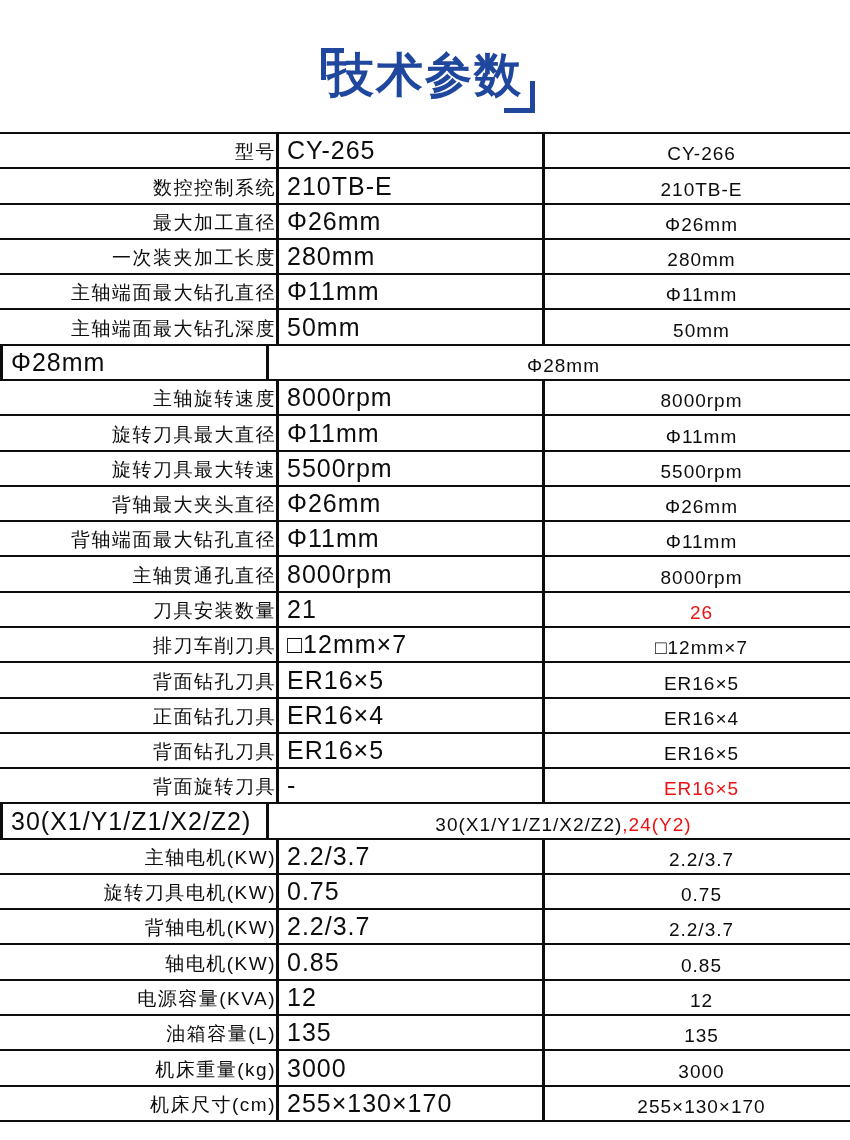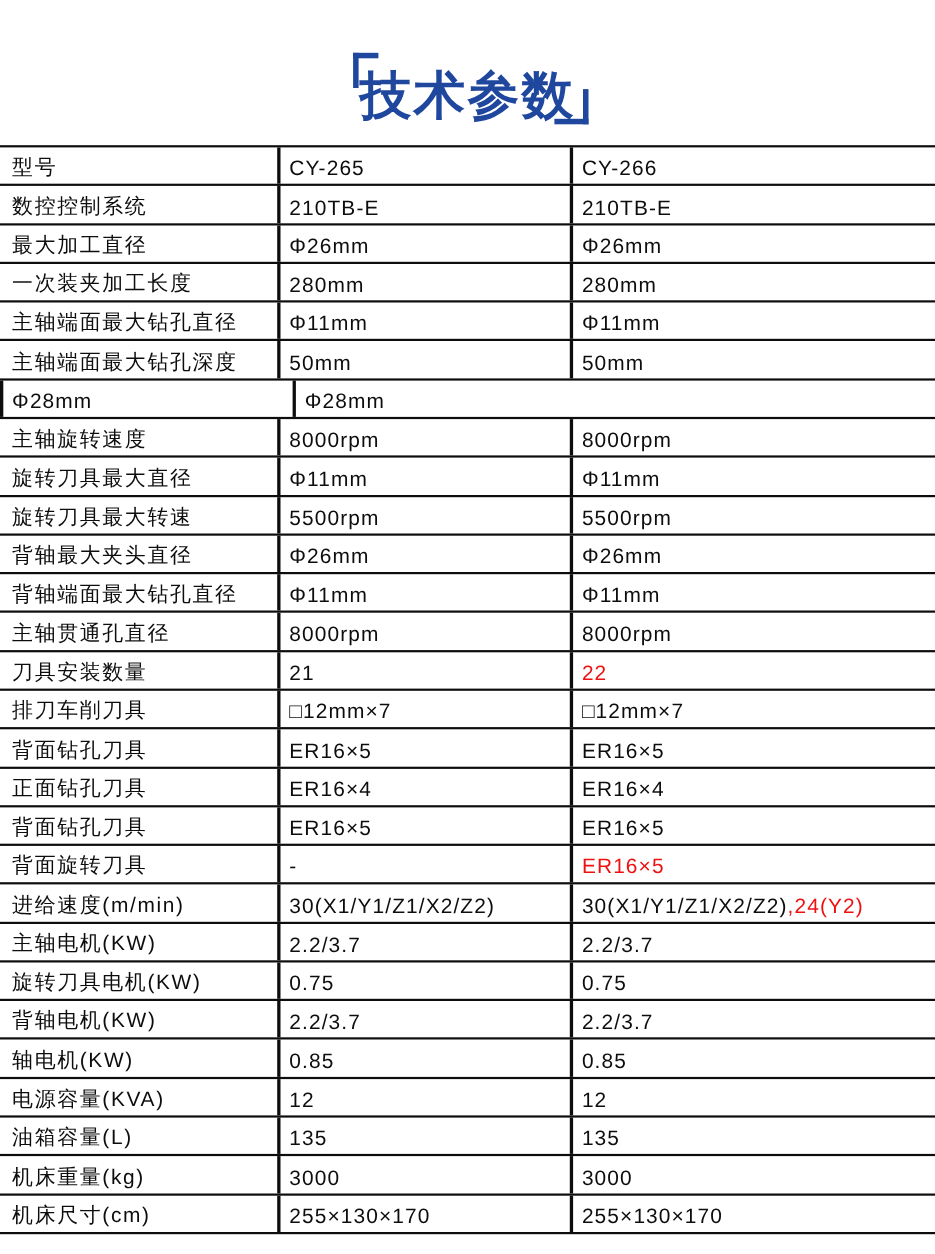--- a/index.html
+++ b/index.html
@@ -21,21 +21,21 @@
   .title-wrap {
     position: absolute;
     top: 0; left: 0;
     width: 850px;
     height: 132px;
   }
   .page-title {
     position: absolute;
     left: 0; right: 0;
     top: 46px;
-    margin: 12px;
+    margin: 0;
     text-align: center;
     font-size: 47px;
     line-height: 58px;
     font-weight: bold;
     letter-spacing: 2px;
     color: #1f479e;
   }
   .bracket-tl {
     position: absolute;
     left: 321px;
@@ -75,39 +75,41 @@
   }
   .cell {
     box-sizing: border-box;
     display: flex;
     align-items: flex-end;
     padding-bottom: 2px;
     white-space: nowrap;
     color: #0d0d0d;
   }
   .c-label {
-    width: 252px;
-    padding-left: 11px;
+    width: 276px;
+    padding-left: 21px;
     font-size: 19px;
     letter-spacing: 1.5px;
+    justify-content: flex-end;
   }
   .c-v1 {
     width: 266px;
     border-left: 3px solid #0d0d0d;
     padding-left: 8px;
-    font-size: 19px;
+    font-size: 25px;
     letter-spacing: 1px;
   }
   .c-v2 {
     flex: 1 1 0;
     border-left: 3px solid #0d0d0d;
     padding-left: 8px;
     font-size: 19px;
     letter-spacing: 1px;
     overflow: visible;
+    justify-content: center;
   }
   .red { color: #ee1111; }
 </style>
 </head>
 <body>
 
 <div class="page">
 
   <div class="title-wrap">
     <div class="bracket-tl"></div>
@@ -283,21 +285,21 @@
   </div>
 
   <div class="row">
     <div class="cell c-label">
       <span class="t-label">刀具安装数量</span>
     </div>
     <div class="cell c-v1">
       <span class="t-v1">21</span>
     </div>
     <div class="cell c-v2">
-      <span class="t-v2 red">22</span>
+      <span class="t-v2 red">26</span>
           <span class="t-v2-suffix red"></span>
     </div>
   </div>
 
   <div class="row">
     <div class="cell c-label">
       <span class="t-label">排刀车削刀具</span>
     </div>
     <div class="cell c-v1">
       <span class="t-v1">□12mm×7</span>
@@ -354,23 +356,20 @@
     <div class="cell c-v1">
       <span class="t-v1">-</span>
     </div>
     <div class="cell c-v2">
       <span class="t-v2 red">ER16×5</span>
           <span class="t-v2-suffix red"></span>
     </div>
   </div>
 
   <div class="row">
-    <div class="cell c-label">
-      <span class="t-label">进给速度(m/min)</span>
-    </div>
     <div class="cell c-v1">
       <span class="t-v1">30(X1/Y1/Z1/X2/Z2)</span>
     </div>
     <div class="cell c-v2">
       <span class="t-v2">30(X1/Y1/Z1/X2/Z2)</span>
           <span class="t-v2-suffix red">,24(Y2)</span>
     </div>
   </div>
 
   <div class="row">

